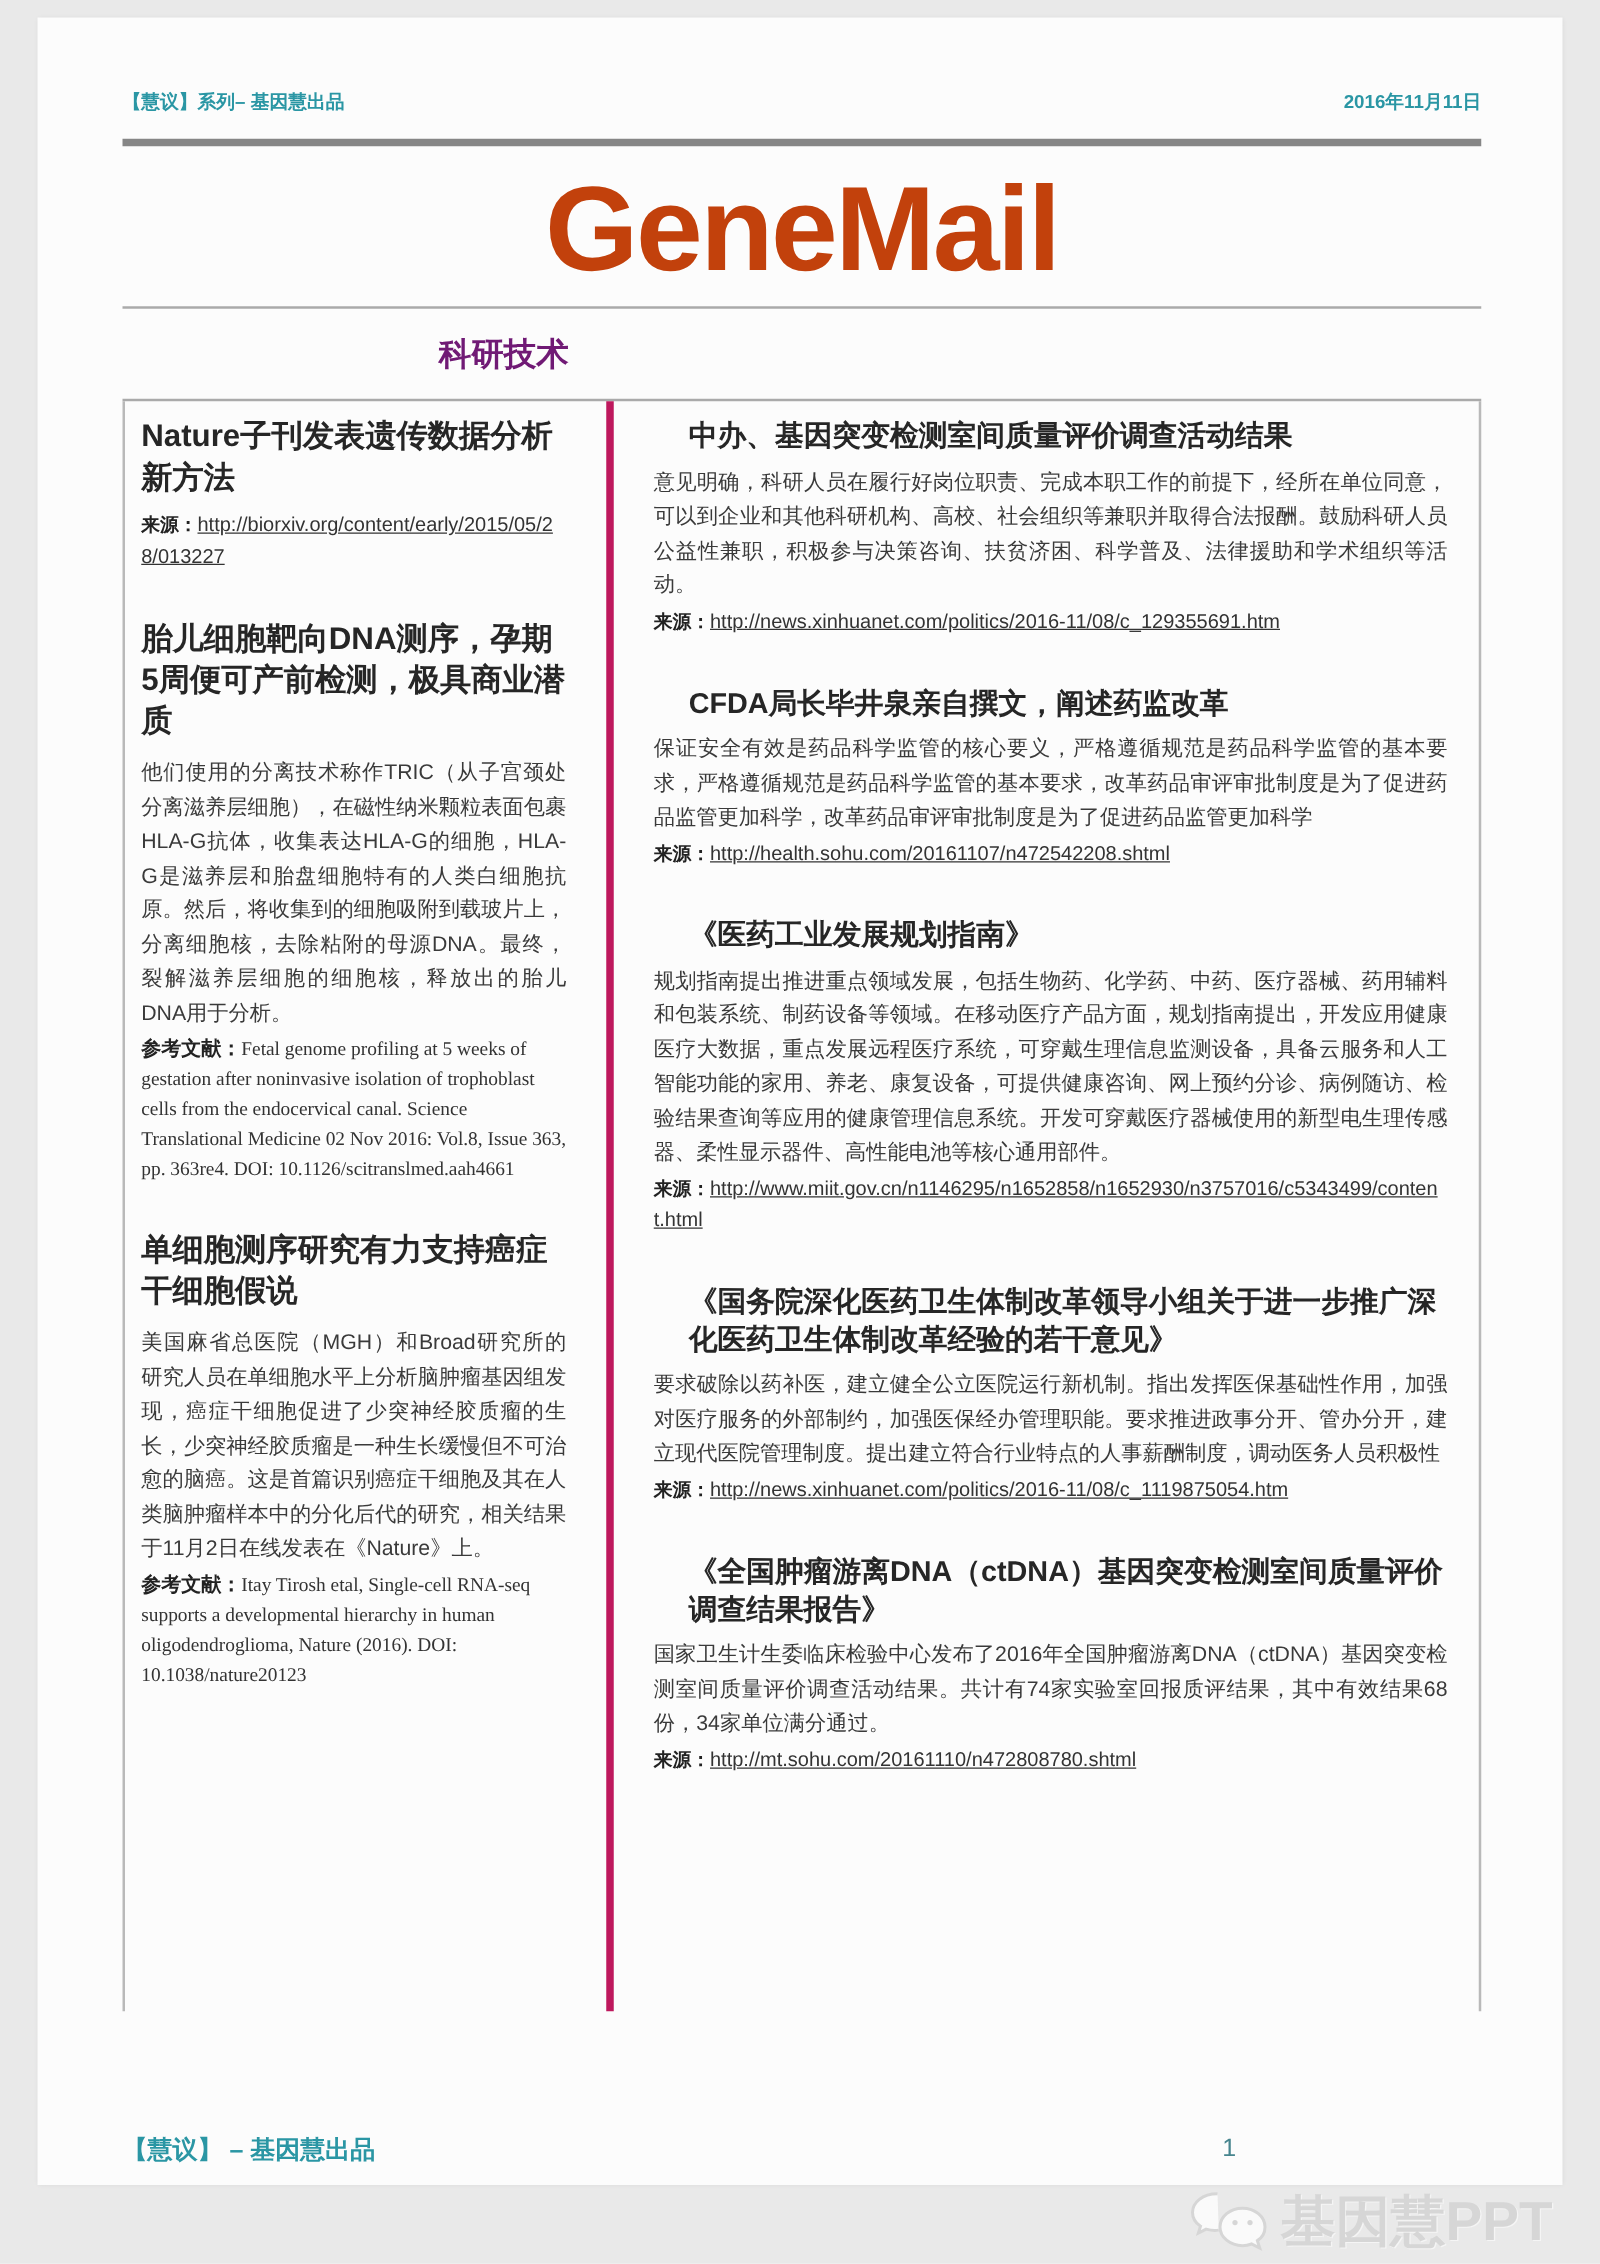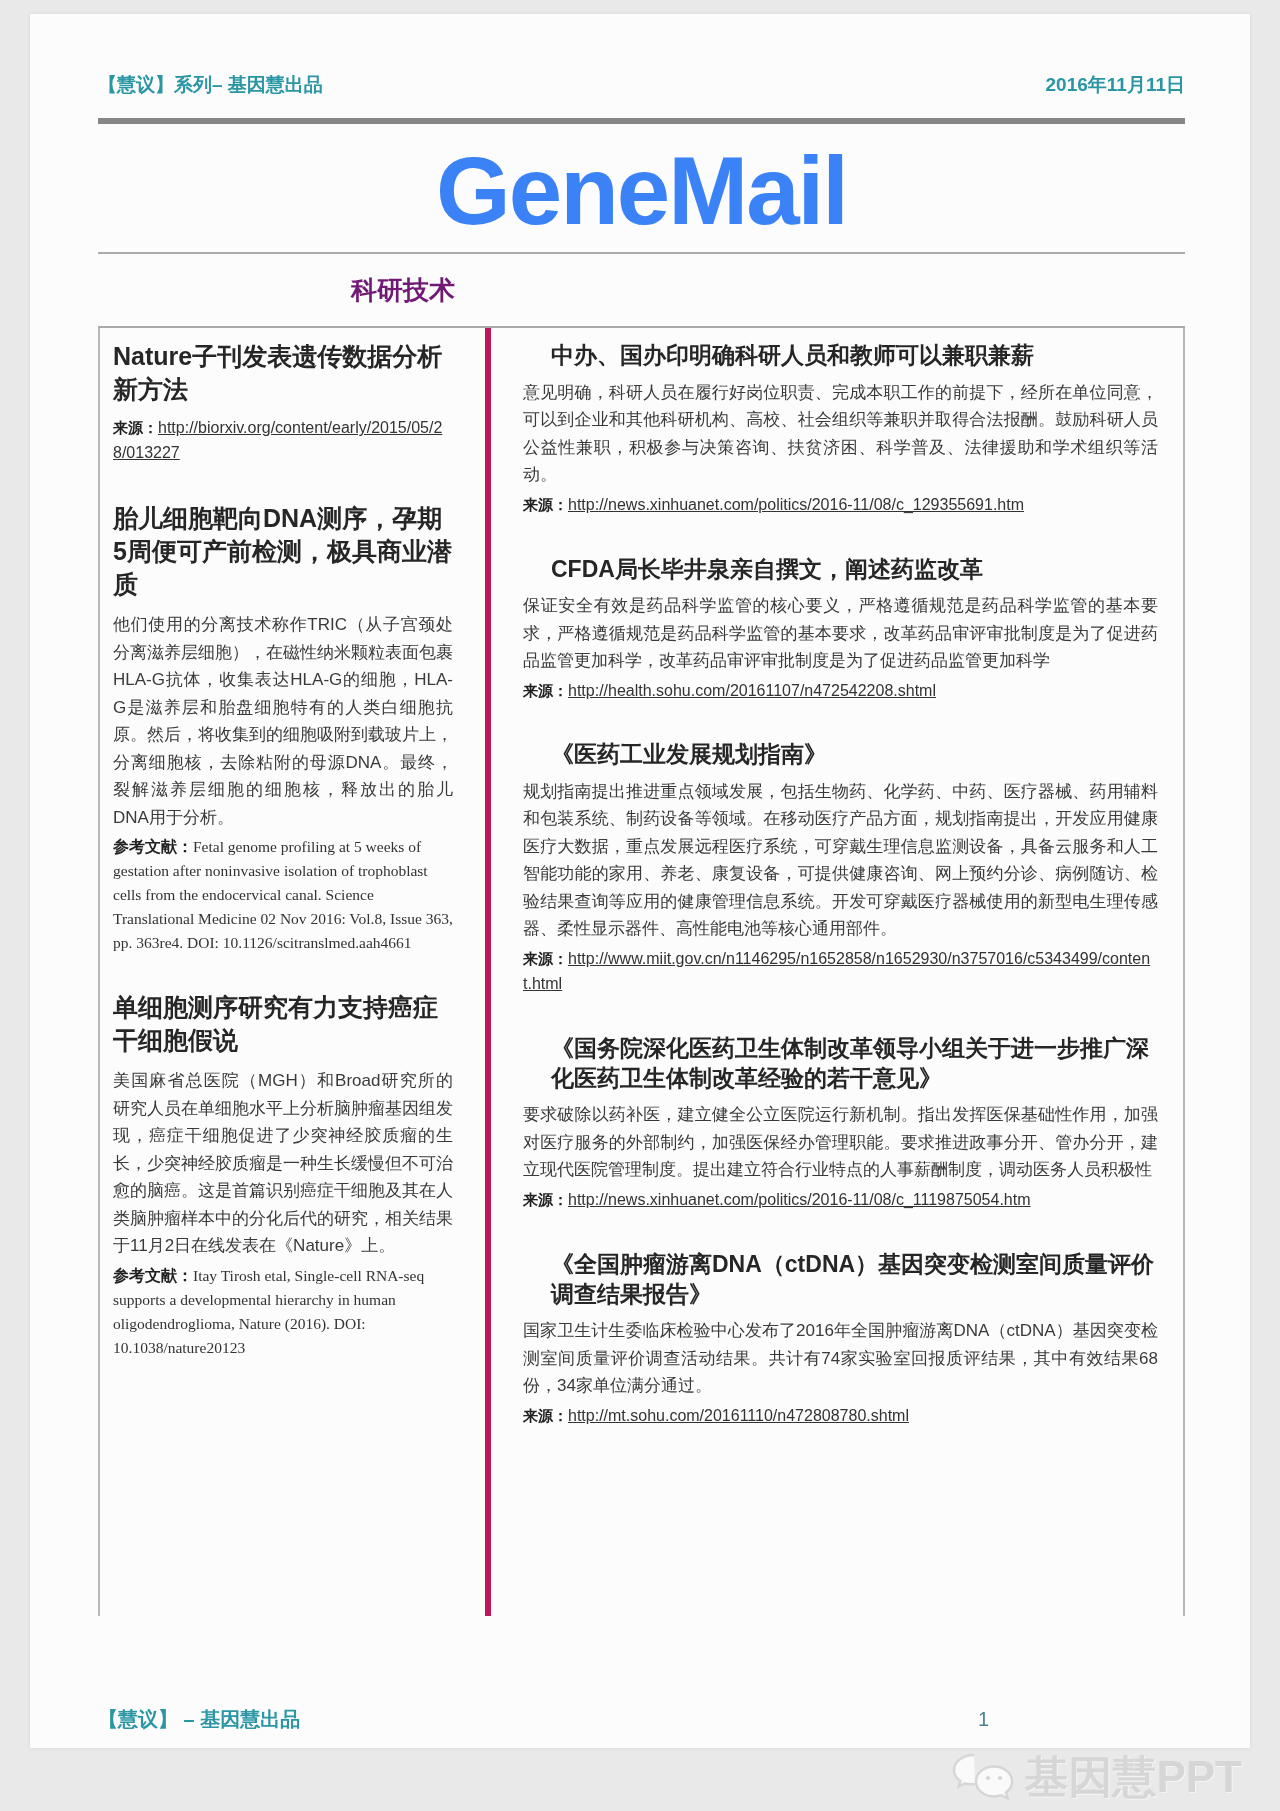--- a/index.html
+++ b/index.html
@@ -15,26 +15,26 @@
     position:absolute; left:30px; top:14px;
     width:1220px; height:1734px;
     background:#fcfcfc;
     box-shadow:0 0 4px rgba(0,0,0,0.08);
   }
   .inner { padding:0 65px 0 68px; position:relative; height:100%; }
 
   .header-row {
     padding-top:58px;
     display:flex; justify-content:space-between; align-items:flex-end;
-    font-size:19px; font-weight:bold; color:#2a96a4;
+    font-size:15px; font-weight:bold; color:#2a96a4;
   }
   .rule-thick { margin-top:20px; height:6px; background:#868686; }
   .masthead { text-align:center; padding:12px 0 6px 0; }
   .masthead-title {
-    font-size:96px; font-weight:bold; color:#3b82f6;
+    font-size:96px; font-weight:bold; color:#c2410c;
     letter-spacing:-2px; line-height:1.15;
   }
   .rule-thin { height:2px; background:#aaaaaa; }
   .section-row { display:flex; align-items:center; height:72px; }
   .section-cell { font-size:26px; font-weight:bold; color:#701a75; text-align:right; }
   .section-cell.left { width:357px; }
   .section-cell.right { flex:1; }
 
   .content {
     display:flex;
@@ -133,21 +133,21 @@
           <div class="ref-row">
             <span class="ref-label">参考文献：</span><span class="ref-text">Itay Tirosh etal, Single-cell RNA-seq supports a developmental hierarchy in human oligodendroglioma, Nature (2016). DOI: 10.1038/nature20123</span>
           </div>
         </div>
 
       </div>
 
       <div class="col-right">
 
         <div class="article">
-          <div class="article-title">中办、国办印明确科研人员和教师可以兼职兼薪</div>
+          <div class="article-title">中办、基因突变检测室间质量评价调查活动结果</div>
           <div class="article-body">意见明确，科研人员在履行好岗位职责、完成本职工作的前提下，经所在单位同意，可以到企业和其他科研机构、高校、社会组织等兼职并取得合法报酬。鼓励科研人员公益性兼职，积极参与决策咨询、扶贫济困、科学普及、法律援助和学术组织等活动。</div>
           <div class="source-row">
             <span class="source-label">来源：</span><span class="source-link">http://news.xinhuanet.com/politics/2016-11/08/c_129355691.htm</span>
           </div>
         </div>
 
         <div class="article">
           <div class="article-title">CFDA局长毕井泉亲自撰文，阐述药监改革</div>
           <div class="article-body">保证安全有效是药品科学监管的核心要义，严格遵循规范是药品科学监管的基本要求，严格遵循规范是药品科学监管的基本要求，改革药品审评审批制度是为了促进药品监管更加科学，改革药品审评审批制度是为了促进药品监管更加科学</div>
           <div class="source-row">

